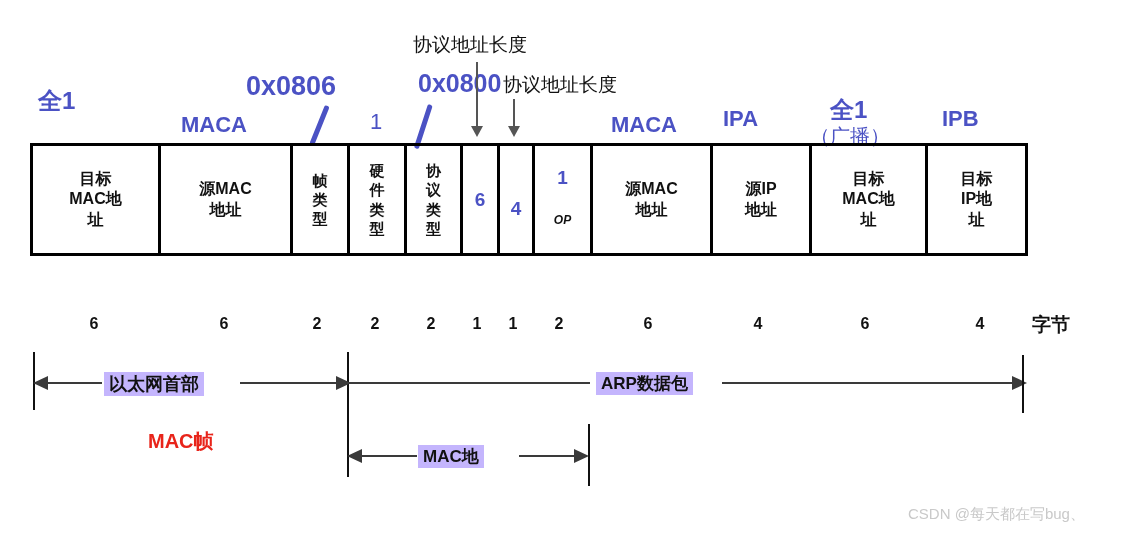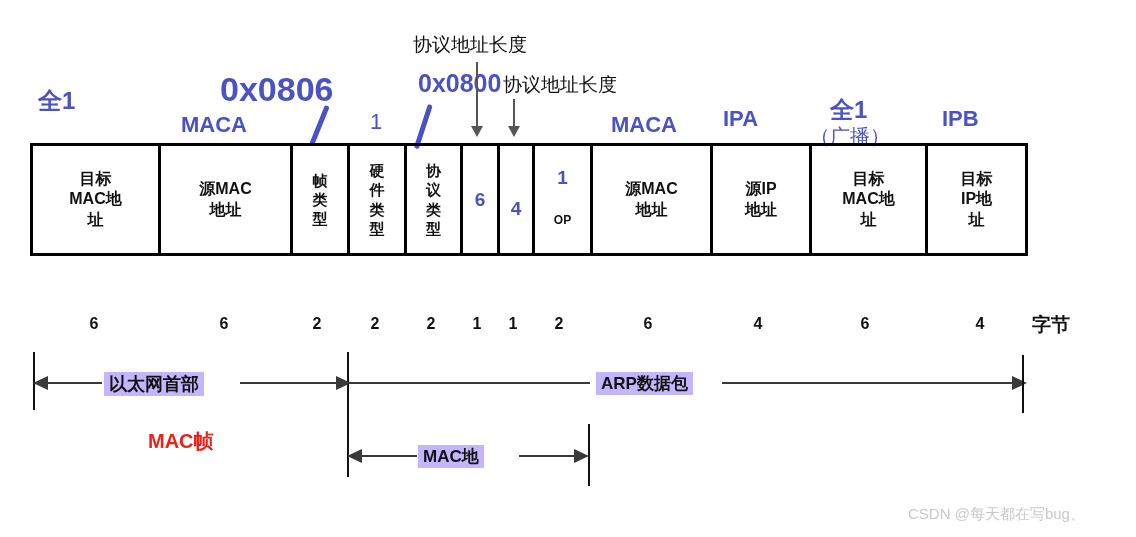--- a/index.html
+++ b/index.html
@@ -61,20 +61,21 @@
     color:#4b52c4;
     font-size:19px;
     font-weight:bold;
   }
   .cell .opsub{
     display:block;
     color:#111;
     font-size:12px;
     font-weight:bold;
     margin-top:24px;
+    font-style:italic;
   }
   .stackcol{display:flex;flex-direction:column;align-items:center;justify-content:center;}
 
   
   .bytesize{
     font-size:16px;font-weight:bold;color:#111;
     text-align:center;position:absolute;top:315px;
     width:40px;margin-left:-20px;
   }
   #bytes-unit{
@@ -123,21 +124,21 @@
 </style>
 </head>
 <body>
 
 <div id="stage">
 
   <div class="abs blue" style="left:38px;top:88px;font-size:24px;">全1</div>
 
   <div class="abs blue" style="left:181px;top:113px;font-size:22px;">MACA</div>
 
-  <div class="abs blue" style="left:220px;top:72px;font-size:34px;">0x0806</div>
+  <div class="abs blue" style="left:246px;top:72px;font-size:27px;">0x0806</div>
   <div class="slash" style="left:325px;top:105px;height:42px;transform:rotate(22deg);"></div>
 
   <div class="abs blue" style="left:370px;top:110px;font-size:22px;font-weight:normal;">1</div>
 
   <div class="abs blue" style="left:398px;top:70px;font-size:25px;margin-left:20px;">0x0800</div>
   <div class="slash" style="left:428px;top:104px;height:46px;transform:rotate(18deg);"></div>
 
   <div class="abs blk" style="left:413px;top:35px;font-size:19px;">协议地址长度</div>
   <div class="downarrow-line" style="left:476px;top:62px;height:66px;"></div>
   <div class="downarrow-head" style="left:471px;top:126px;"></div>

